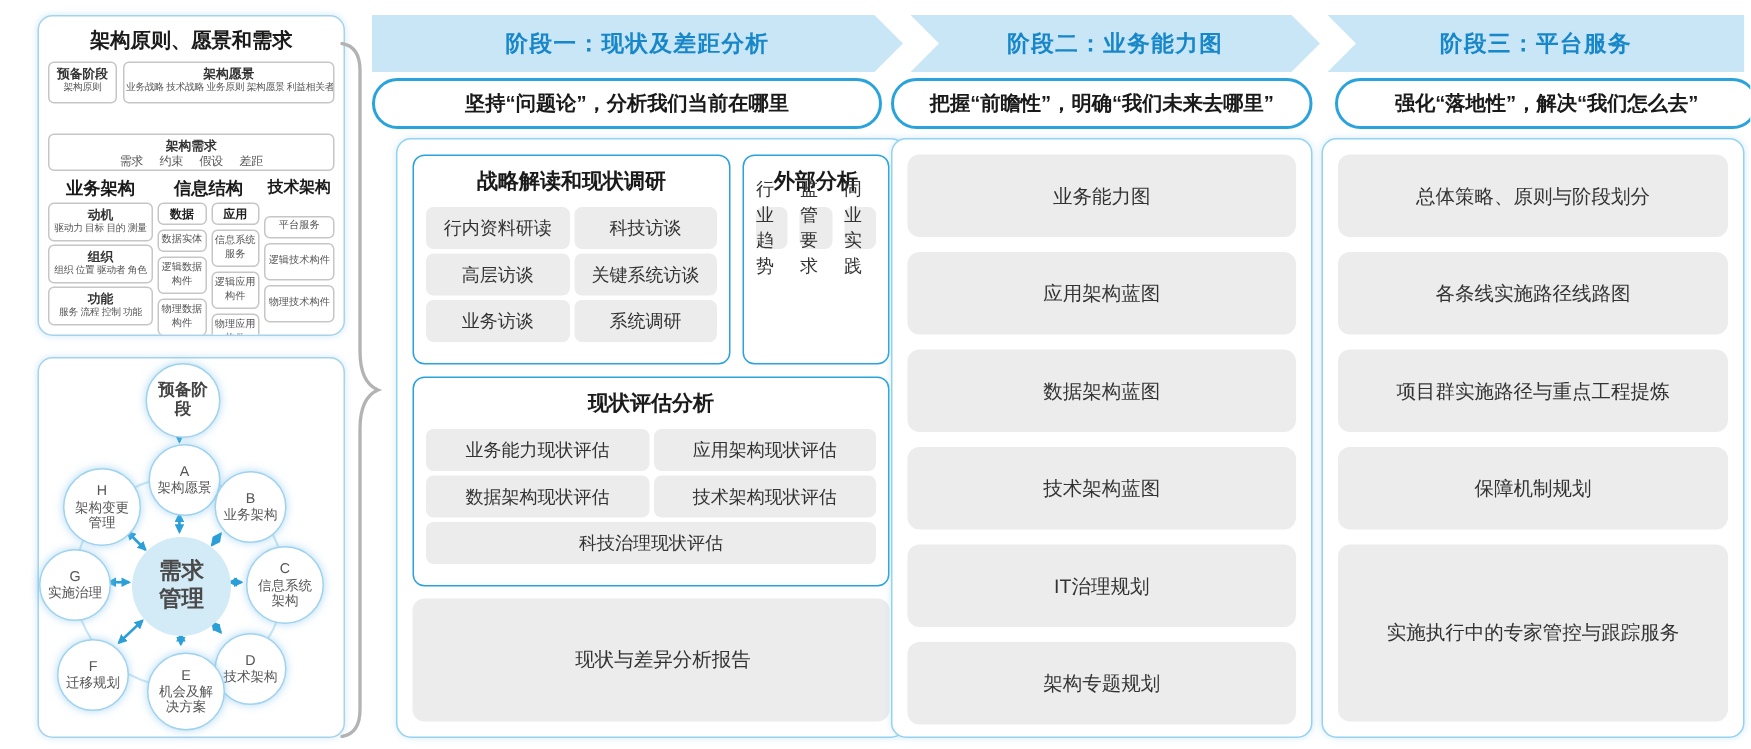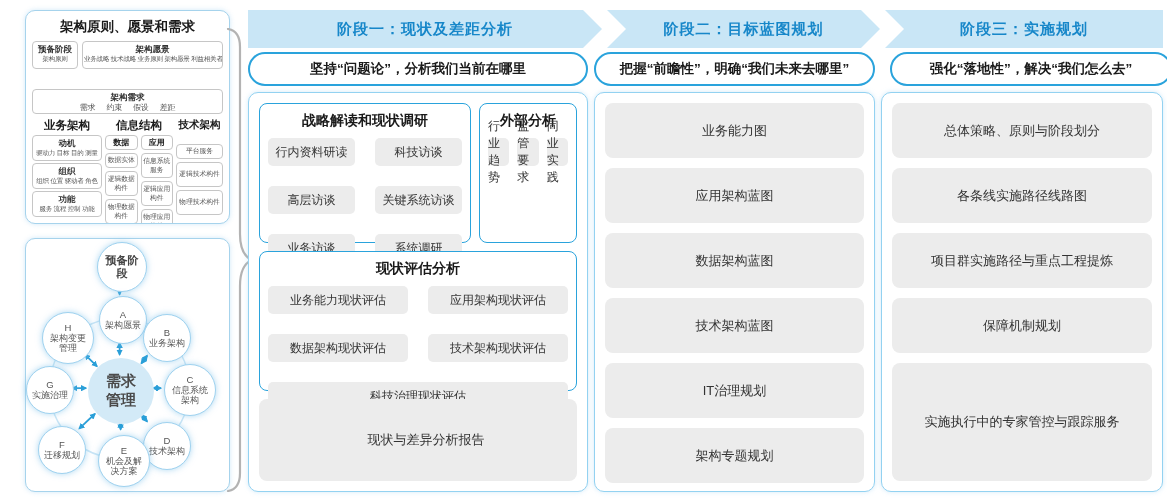--- a/index.html
+++ b/index.html
@@ -67,29 +67,29 @@
   #banner2{left:607px;width:273px;clip-path:polygon(0 0,calc(100% - 19px) 0,100% 50%,calc(100% - 19px) 100%,0 100%,19px 50%);}
   #banner3{left:885px;width:278px;clip-path:polygon(0 0,100% 0,100% 100%,0 100%,19px 50%);}
 
   .subtitle{position:absolute;top:52px;height:34px;background:#fff;border:2px solid #2aa3dc;border-radius:17px;
             display:flex;align-items:center;justify-content:center;font-size:13.5px;font-weight:bold;color:#1a1a1a;
             box-sizing:border-box;}
   #sub1{left:248px;width:340px;} #sub2{left:594px;width:281px;} #sub3{left:890px;width:282px;}
 
   .ppanel{position:absolute;top:92px;height:400px;background:#fff;border:1.5px solid #93d2f1;border-radius:10px;
           box-sizing:border-box;padding:10px;box-shadow:0 0 5px rgba(150,205,240,.4);display:flex;flex-direction:column;gap:8px;}
-  #p1{left:248px;width:340px;} #p2{left:594px;width:281px;gap:10px;} #p3{left:881px;width:282px;gap:10px;}
+  #p1{left:264px;width:340px;} #p2{left:594px;width:281px;gap:10px;} #p3{left:881px;width:282px;gap:10px;}
 
   .group{border:1.5px solid #2aa3dc;border-radius:8px;background:#fff;box-sizing:border-box;padding:8px;}
   .group-title{font-size:14px;font-weight:bold;text-align:center;margin-bottom:8px;color:#1a1a1a;}
   .chip{background:#ececec;border-radius:5px;display:flex;align-items:center;justify-content:center;
         font-size:12px;color:#333;height:28px;}
   .p1-row1{display:flex;gap:8px;height:140px;}
   .group-survey{flex:1;}
-  .chip-grid{display:grid;grid-template-columns:1fr 1fr;gap:20px;}
+  .chip-grid{display:grid;grid-template-columns:1fr 1fr;gap:3px;}
   .group-external{width:98px;display:flex;flex-direction:column;}
   .chip-colstack{display:flex;flex-direction:row;gap:8px;}
   .group-assess{height:140px;}
   .chip-wide{grid-column:1 / -1;}
   .graybox{background:#ececec;border-radius:8px;display:flex;align-items:center;justify-content:center;
            font-size:13px;color:#333;}
   .report{flex:1;padding-left:16px;}
   .pitem{background:#ececec;border-radius:8px;display:flex;align-items:center;justify-content:center;
          font-size:13px;color:#333;height:55px;flex:none;}
   .pitem-tall{flex:1;height:auto;}
@@ -227,22 +227,22 @@
         <div class="adm-center-text">需求管理</div>
       </div>
     </div>
   </section>
 
   <svg id="brace" width="32" height="464" viewBox="0 0 32 464">
     <path d="M4,1 Q16,3 16,19 L16,206 Q16,227 28,232 Q16,237 16,258 L16,445 Q16,461 4,463" fill="none" stroke="#b3b3b3" stroke-width="2.2" stroke-linecap="round"></path>
   </svg>
 
   <div class="banner" id="banner1">阶段一：现状及差距分析</div>
-  <div class="banner" id="banner2">阶段二：目标蓝图规划</div>
-  <div class="banner" id="banner3">阶段三：实施规划</div>
+  <div class="banner" id="banner2">阶段二：业务能力图</div>
+  <div class="banner" id="banner3">阶段三：平台服务</div>
 
   <div class="subtitle" id="sub1">坚持“问题论”，分析我们当前在哪里</div>
   <div class="subtitle" id="sub2">把握“前瞻性”，明确“我们未来去哪里”</div>
   <div class="subtitle" id="sub3">强化“落地性”，解决“我们怎么去”</div>
 
   <section class="ppanel" id="p1">
     <div class="p1-row1">
       <div class="group group-survey">
         <div class="group-title">战略解读和现状调研</div>
         <div class="chip-grid">

